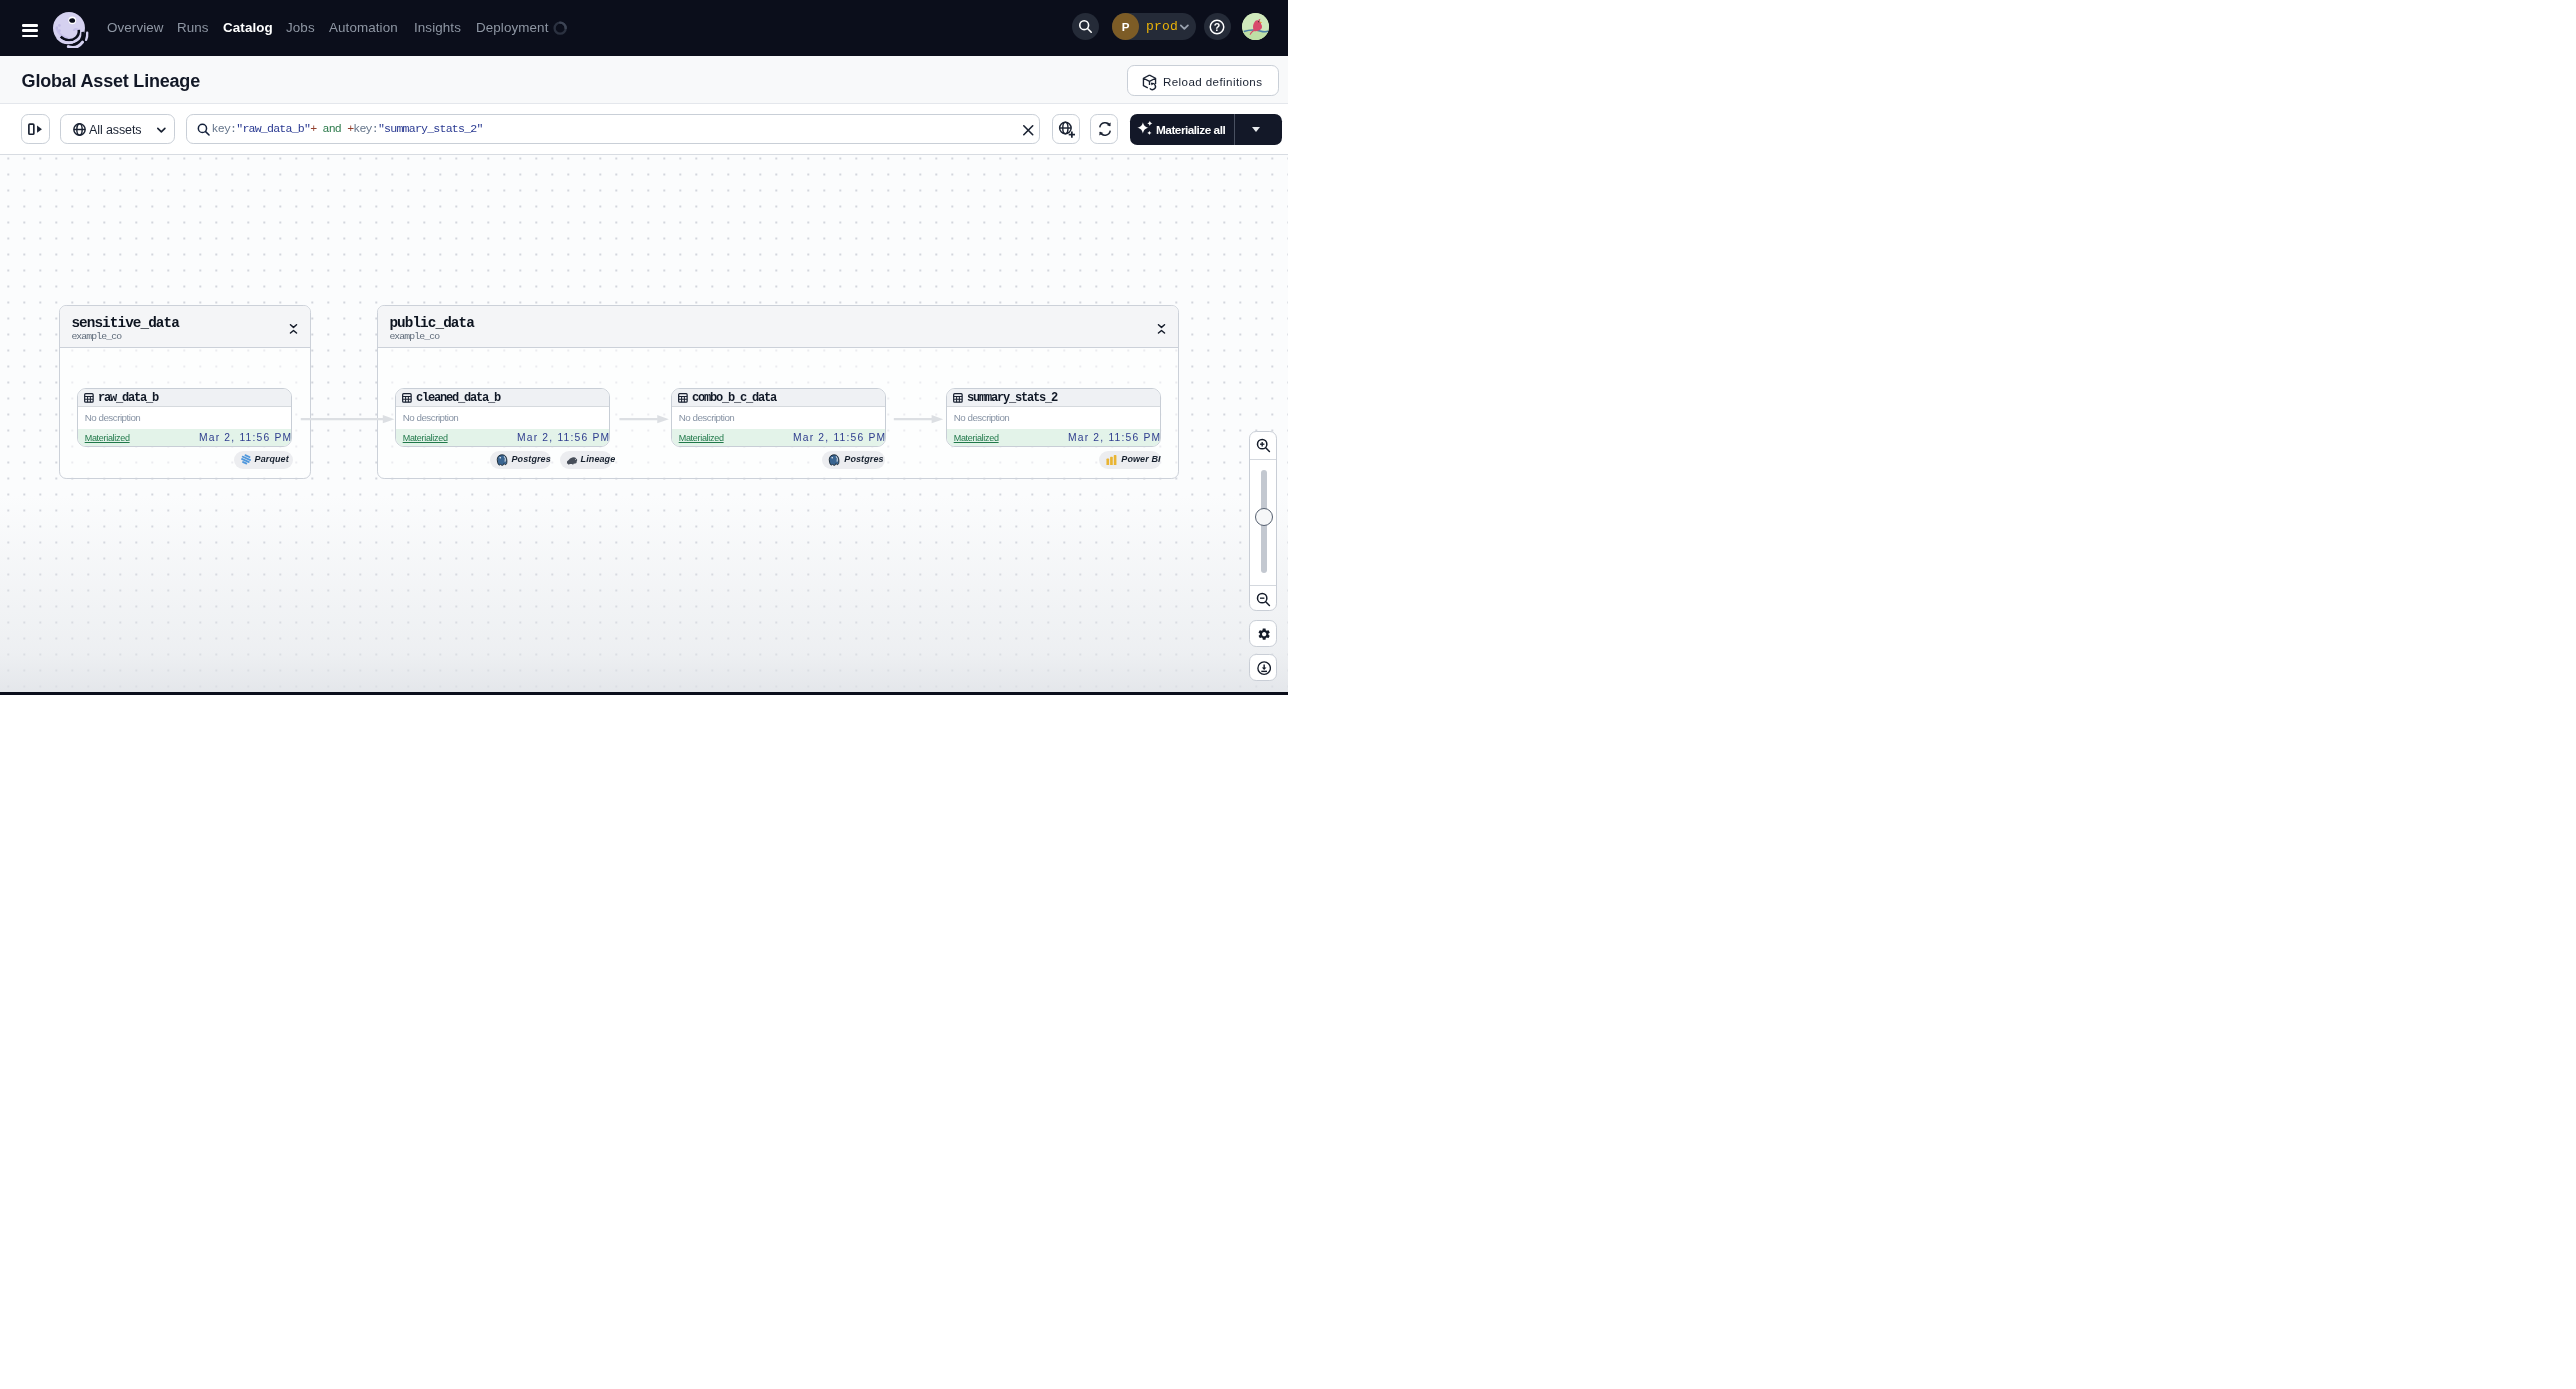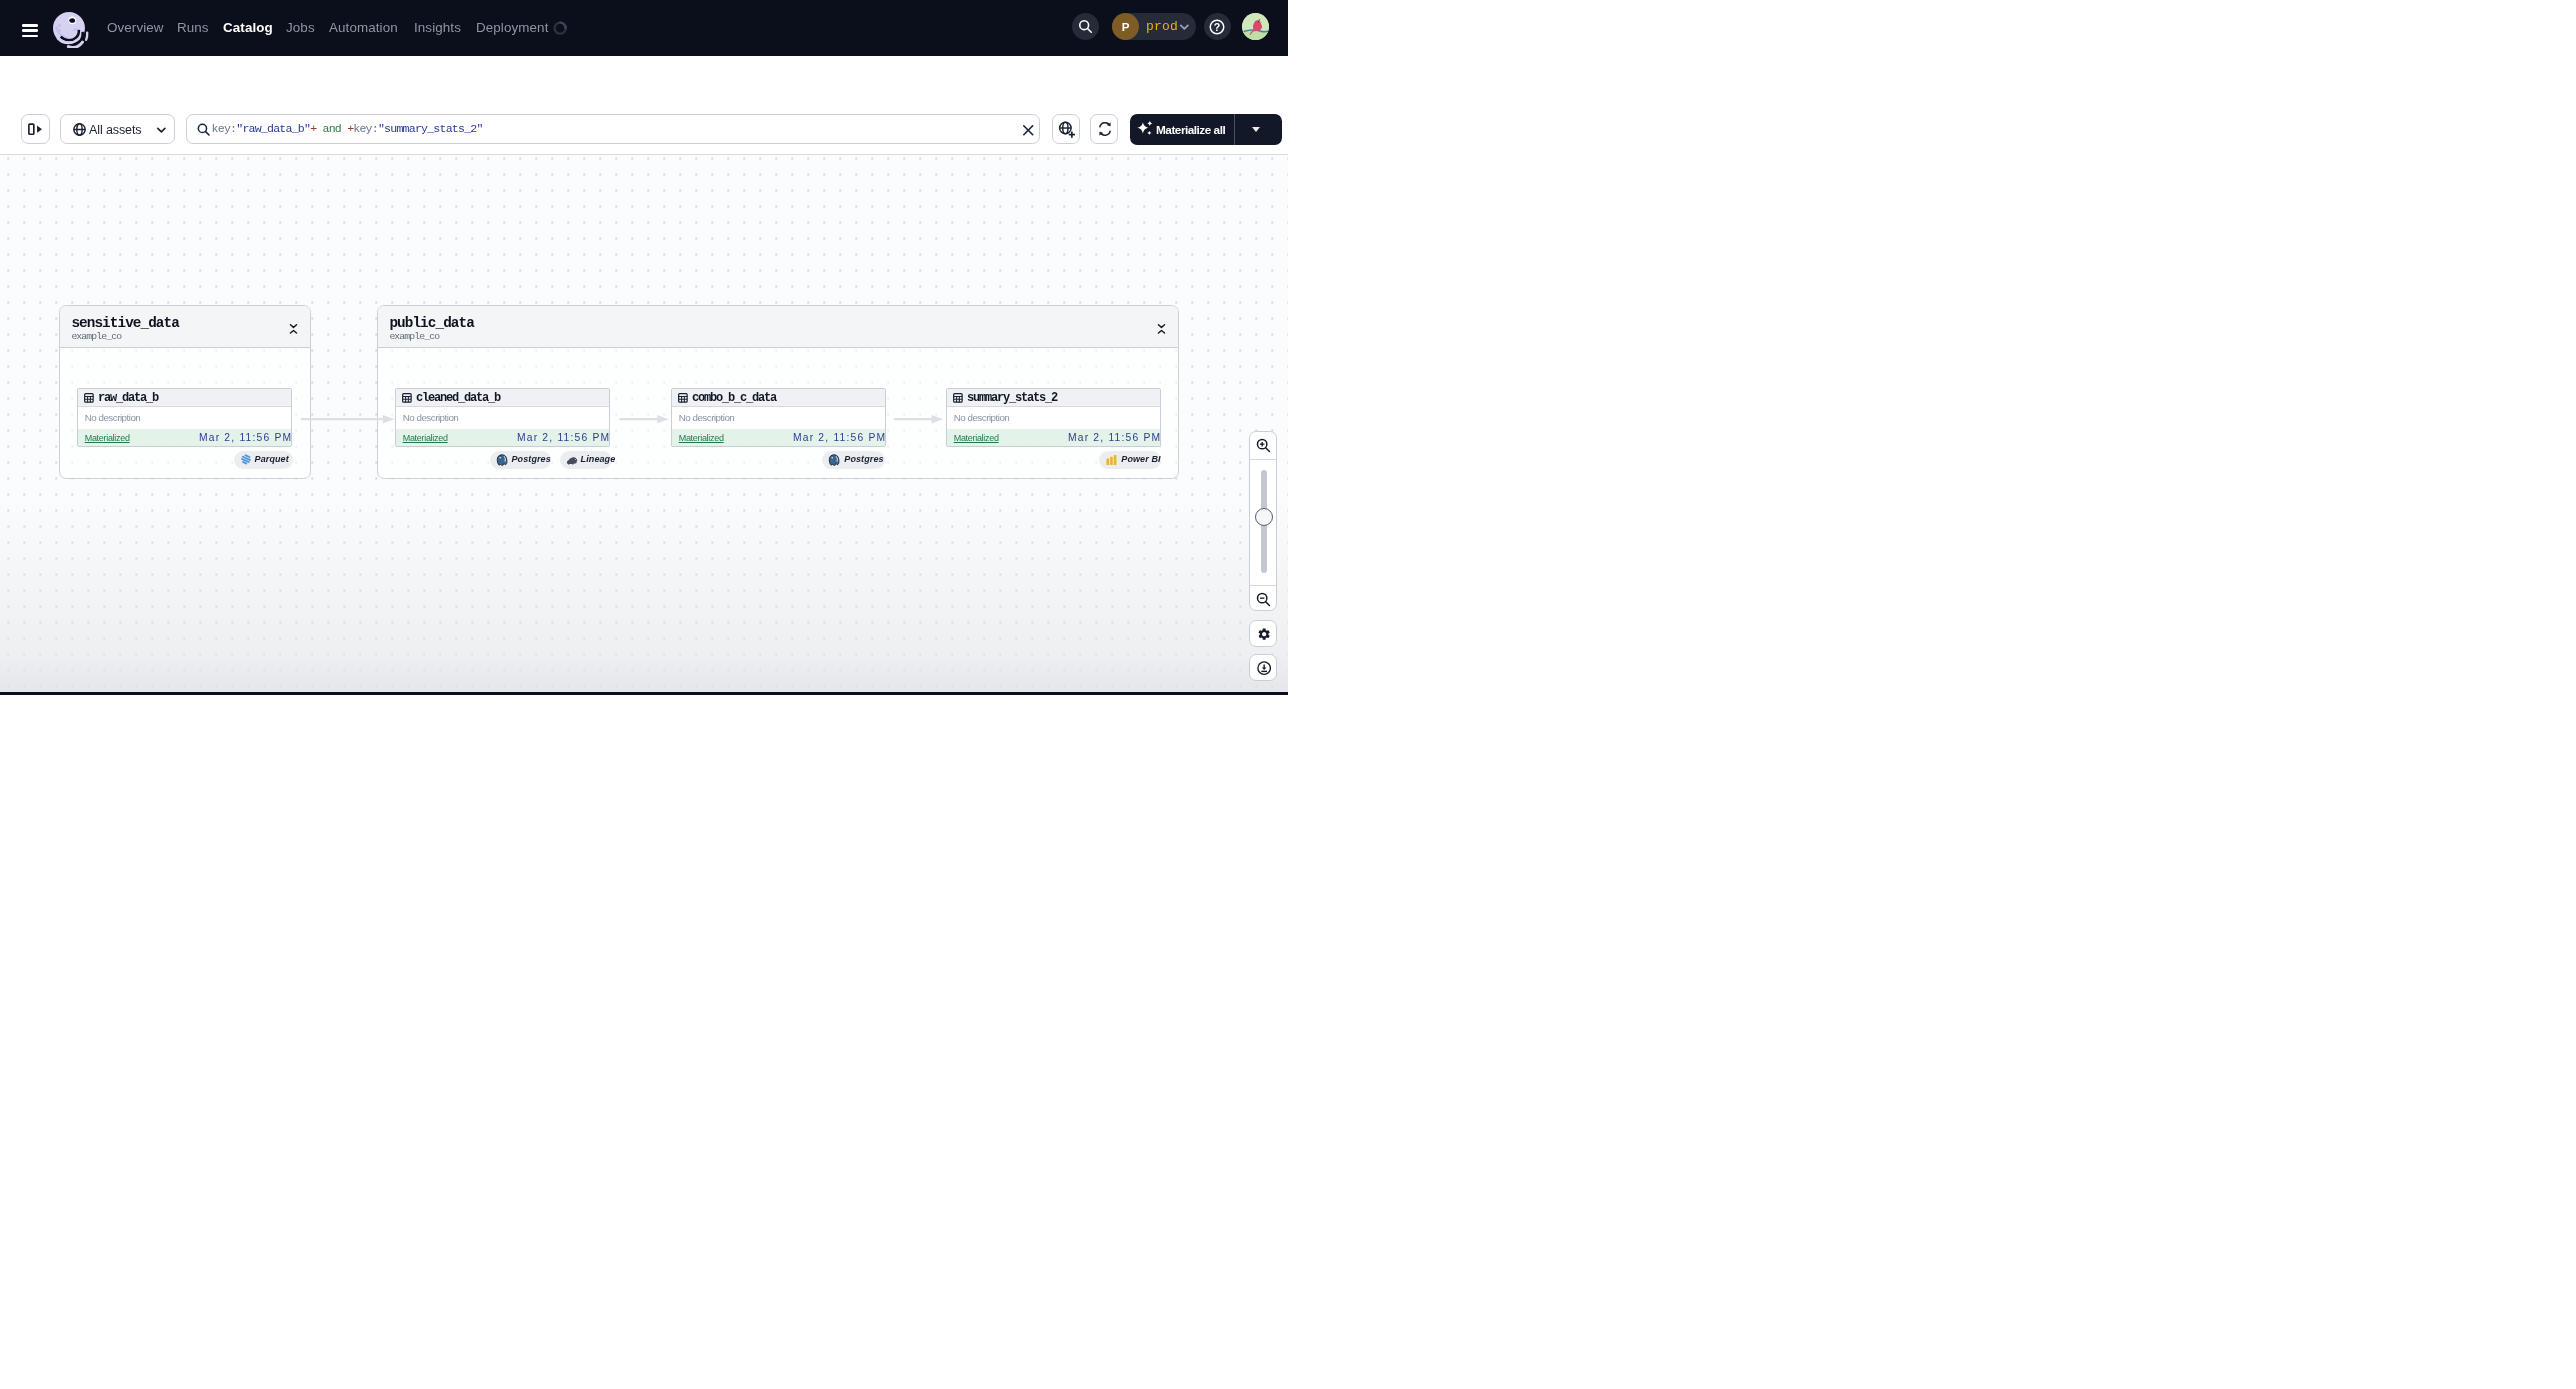--- a/index.html
+++ b/index.html
@@ -43,21 +43,21 @@
 .canvgrad { position:absolute; left:0; top:340px; width:1288px; height:198px;
   background:linear-gradient(180deg, rgba(233,235,238,0) 0%, rgba(226,229,233,0.55) 80%, rgba(222,225,230,0.8) 100%); }
 .botbar { position:absolute; left:0; top:537px; width:1288px; height:2.7px; background:#0b0e1b; }
 
 .group { position:absolute; top:150px; height:174px; border:0.9px solid #ccd1d9; border-radius:7.2px; background:rgba(255,255,255,0.55); }
 .ghead { position:absolute; left:0; top:0; right:0; height:42px; background:#f4f5f7; border-bottom:0.9px solid #ccd1d9; border-radius:6.3px 6.3px 0 0; }
 .gtitle { position:absolute; left:11.4px; top:9px; font-family:"Liberation Mono", monospace; font-weight:700; font-size:14.3px; letter-spacing:-0.9px; color:#0d1420; }
 .gsub { position:absolute; left:11.4px; top:25px; font-family:"Liberation Mono", monospace; font-size:9.8px; letter-spacing:-0.9px; color:#5f6b7a; }
 .gcollapse { position:absolute; top:18px; width:9px; height:9.8px; }
 
-.node { position:absolute; top:233px; width:215px; height:59px; border:0.9px solid #c8ced6; border-radius:2px; background:#fff; overflow:hidden; }
+.node { position:absolute; top:233px; width:215px; height:59px; border:0.9px solid #c8ced6; border-radius:9px; background:#fff; overflow:hidden; }
 .nhead { position:absolute; left:0; top:0; right:0; height:18px; background:#eff1f4; border-bottom:0.9px solid #d6dade; }
 .nname { position:absolute; left:20px; top:2.2px; font-family:"Liberation Mono", monospace; font-weight:700; font-size:12px; letter-spacing:-1.2px; color:#101826; }
 .nicon { position:absolute; left:5.8px; top:4.3px; }
 .ndesc { position:absolute; left:0; top:18px; right:0; height:22px; background:#fff;text-decoration:underline; }
 .ndesc span { position:absolute; left:6.7px; top:4.9px; font-size:9.8px; letter-spacing:-0.5px; color:#8894a5; }
 .nstat { position:absolute; left:0; top:40px; right:0; height:18px; background:#e3f3e9; }
 .nstat .mt { position:absolute; left:6.7px; top:3.6px; font-size:9px; letter-spacing:-0.3px; color:#20794a;text-decoration:underline; }
 .nstat .dt { position:absolute; right:-1.3px; top:2.7px; font-size:10.3px; letter-spacing:1.2px; color:#2e3c8e; }
 
 .pill { position:absolute; top:296px; height:18px; border-radius:9px; background:#ecedf0; }
@@ -133,20 +133,31 @@
       <path d="M2 20.5 Q12 17.5 20 20 Q26 21.8 30 20" stroke="#4a7fa8" stroke-width="1.6" fill="none"></path>
       <path d="M13 20 Q11 14 14 10 Q15 7.5 17.5 8 L19 9.5 Q22 10 21 12 Q24 16 20 19 Q17 20.8 13 20 Z" fill="#d8496b"></path>
       <path d="M17.5 8 L20.5 6.5 L19.5 9 Z" fill="#c43a5c"></path>
       <path d="M19 9.5 L22.5 10.3 L20.8 11.5 Z" fill="#e8a03a"></path>
       <circle cx="18.6" cy="9.6" r="0.7" fill="#2a1420"></circle>
       <path d="M13 19.5 Q10 21.5 9 24" stroke="#d8496b" stroke-width="1.3" fill="none"></path>
     </svg>
   </div>
 </div>
 
+<div class="phead">
+  <h1>Global Asset Lineage</h1>
+  <div class="reloadbtn">
+    <svg class="abs" style="left:11.6px; top:6.3px" width="19" height="19" viewBox="0 0 21 21">
+      <path d="M10.5 2.3 L17.2 5.8 L17.2 12.2 M10.5 2.3 L3.8 5.8 L3.8 14 L8.6 16.5 M3.8 5.8 L10.5 9.3 L17.2 5.8 M10.5 9.3 L10.5 13.2" fill="none" stroke="#1a2232" stroke-width="1.5" stroke-linejoin="round"></path>
+      <path d="M10.9 16.9 A 3.4 3.4 0 1 0 12.3 11.9" fill="none" stroke="#1a2232" stroke-width="1.5"></path>
+      <path d="M12.8 13.9 L12.2 10.5 L15.5 11.6 Z" fill="#1a2232"></path>
+    </svg>
+    <span>Reload definitions</span>
+  </div>
+</div>
 
 <div class="tbar"></div>
 <div class="tbtn" style="left:21px; width:29px;">
   <svg class="abs" style="left:6.3px; top:6.7px" width="15" height="14.3" viewBox="0 0 17 16">
     <rect x="1" y="2.3" width="5.6" height="11.5" rx="1" fill="none" stroke="#1a2232" stroke-width="1.9"></rect>
     <path d="M10.3 3.8 L15.8 8 L10.3 12.2 Z" fill="#1a2232"></path>
   </svg>
 </div>
 <div class="tbtn" style="left:60px; width:115px;">
   <svg class="abs" style="left:11.8px; top:8.3px" width="13" height="13" viewBox="0 0 17 17">

